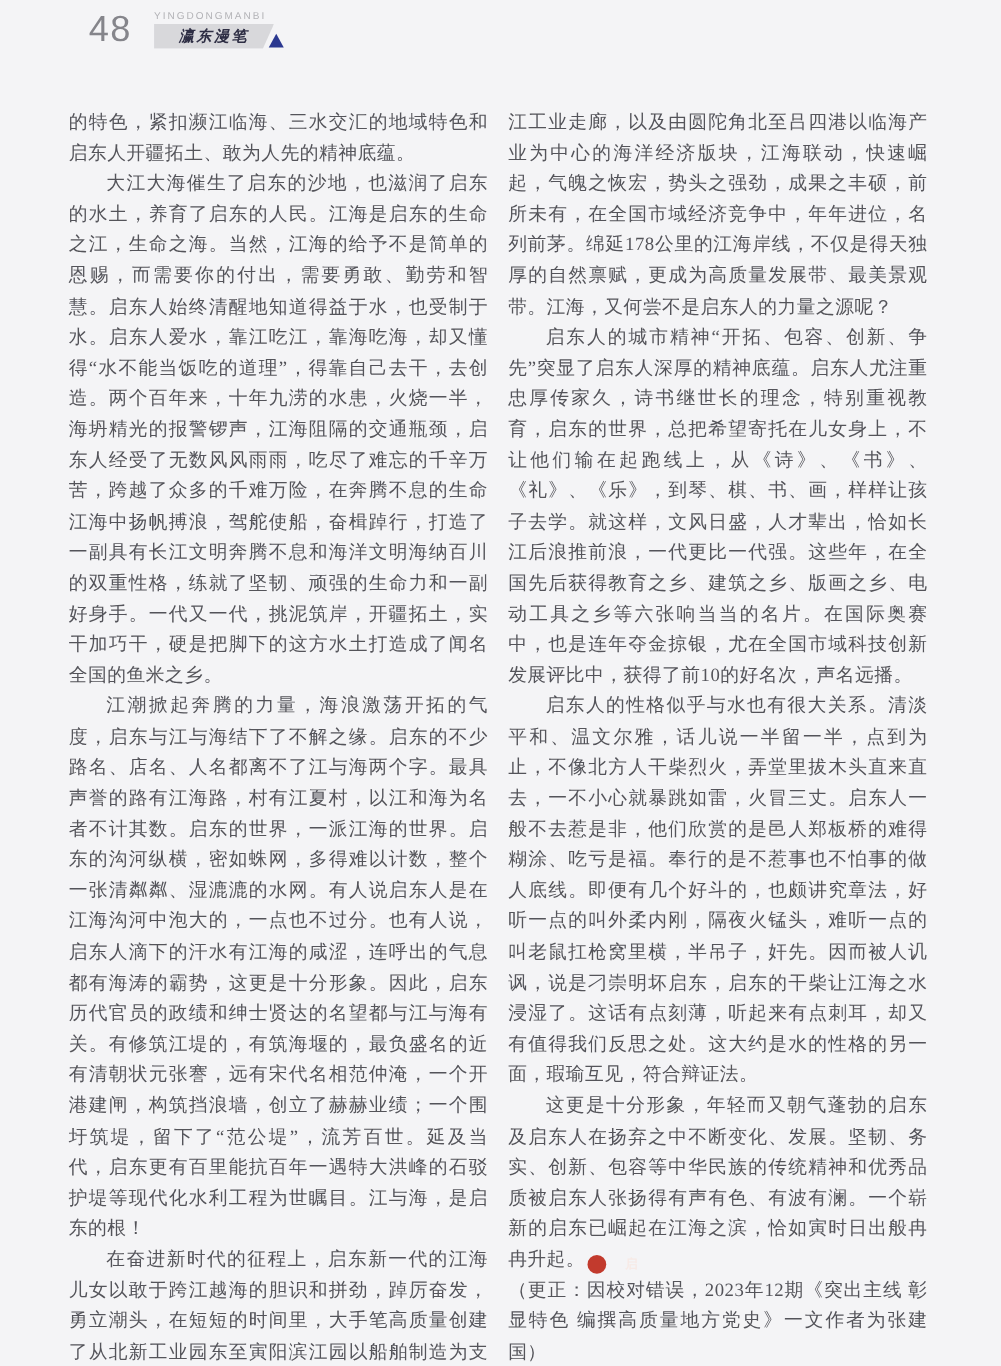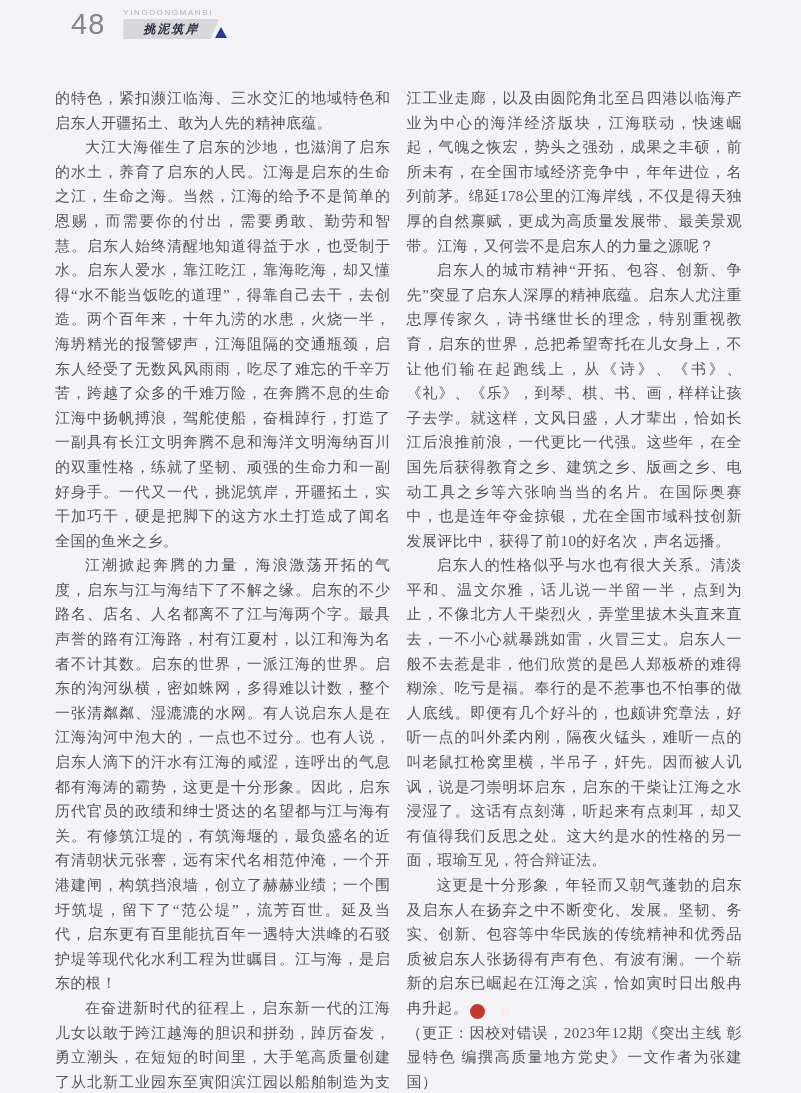--- a/index.html
+++ b/index.html
@@ -73,21 +73,21 @@
 </head>
 <body>
 
 <div class="page">
 
   <div class="header">
     <div class="page-num">48</div>
     <div class="masthead">
       <div class="masthead-pinyin">YINGDONGMANBI</div>
       <div class="banner">
-        <span class="banner-text">挑泥筑岸</span>
+        <span class="banner-text">瀛东漫笔</span>
       </div>
       <span class="triangle"></span>
     </div>
   </div>
 
   <div class="article">
     <div class="col">
       <p class="para">的特色，紧扣濒江临海、三水交汇的地域特色和启东人开疆拓土、敢为人先的精神底蕴。</p>
       <p class="para indent">大江大海催生了启东的沙地，也滋润了启东的水土，养育了启东的人民。江海是启东的生命之江，生命之海。当然，江海的给予不是简单的恩赐，而需要你的付出，需要勇敢、勤劳和智慧。启东人始终清醒地知道得益于水，也受制于水。启东人爱水，靠江吃江，靠海吃海，却又懂得“水不能当饭吃的道理”，得靠自己去干，去创造。两个百年来，十年九涝的水患，火烧一半，海坍精光的报警锣声，江海阻隔的交通瓶颈，启东人经受了无数风风雨雨，吃尽了难忘的千辛万苦，跨越了众多的千难万险，在奔腾不息的生命江海中扬帆搏浪，驾舵使船，奋楫踔行，打造了一副具有长江文明奔腾不息和海洋文明海纳百川的双重性格，练就了坚韧、顽强的生命力和一副好身手。一代又一代，挑泥筑岸，开疆拓土，实干加巧干，硬是把脚下的这方水土打造成了闻名全国的鱼米之乡。</p>
       <p class="para indent">江潮掀起奔腾的力量，海浪激荡开拓的气度，启东与江与海结下了不解之缘。启东的不少路名、店名、人名都离不了江与海两个字。最具声誉的路有江海路，村有江夏村，以江和海为名者不计其数。启东的世界，一派江海的世界。启东的沟河纵横，密如蛛网，多得难以计数，整个一张清粼粼、湿漉漉的水网。有人说启东人是在江海沟河中泡大的，一点也不过分。也有人说，启东人滴下的汗水有江海的咸涩，连呼出的气息都有海涛的霸势，这更是十分形象。因此，启东历代官员的政绩和绅士贤达的名望都与江与海有关。有修筑江堤的，有筑海堰的，最负盛名的近有清朝状元张謇，远有宋代名相范仲淹，一个开港建闸，构筑挡浪墙，创立了赫赫业绩；一个围圩筑堤，留下了“范公堤”，流芳百世。延及当代，启东更有百里能抗百年一遇特大洪峰的石驳护堤等现代化水利工程为世瞩目。江与海，是启东的根！</p>

